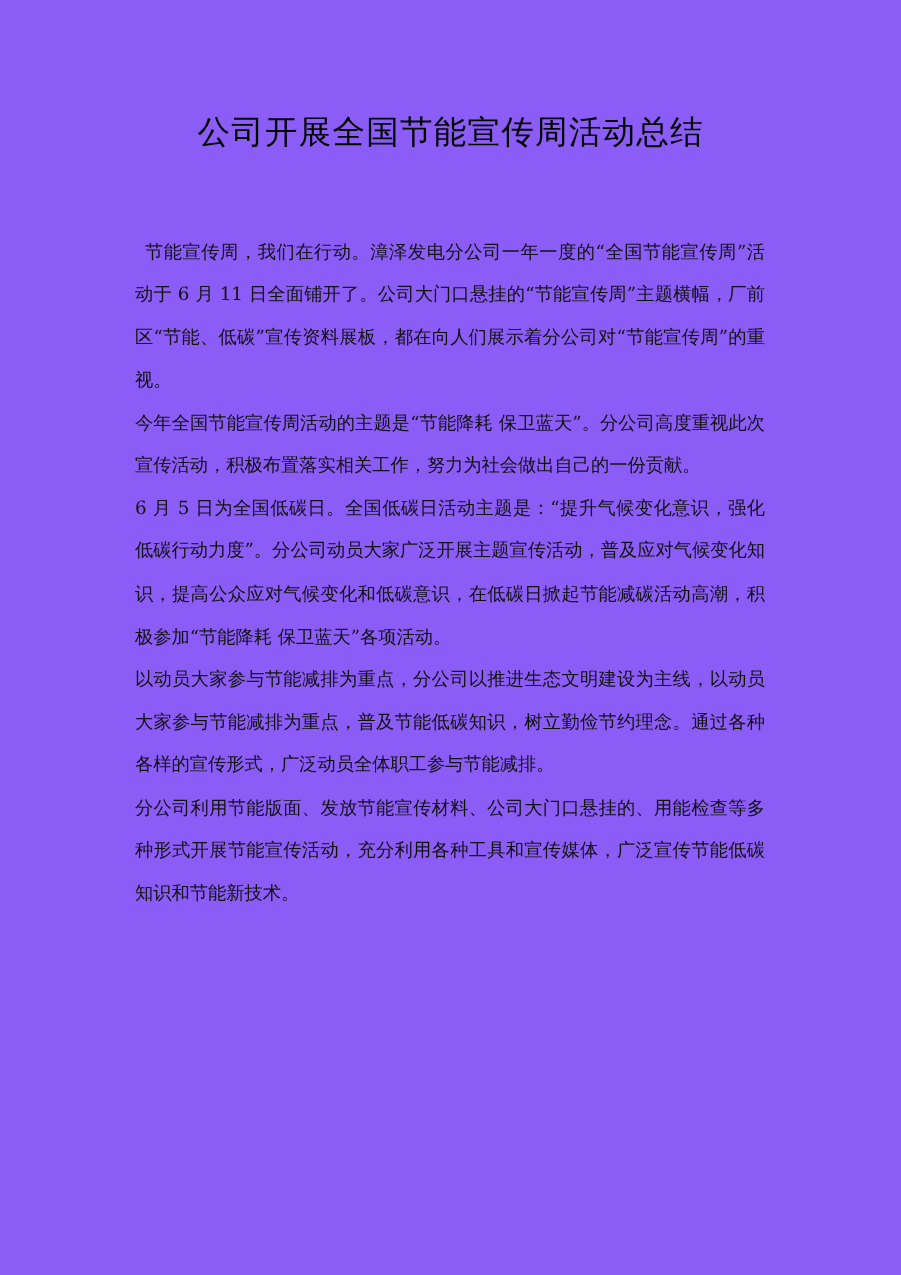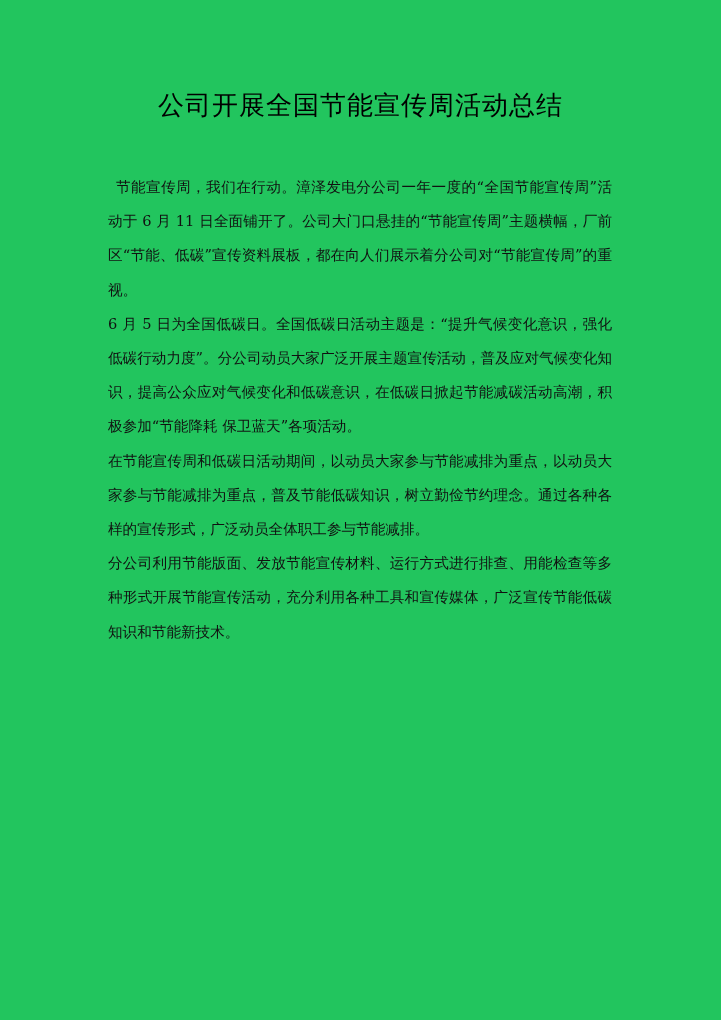--- a/index.html
+++ b/index.html
@@ -1,30 +1,31 @@
 <!DOCTYPE html>
 <html><head>
 <meta charset="utf-8">
 <style>
   html, body { margin:0; padding:0; background:#ffffff; }
   body { width:721px; height:1020px; overflow:hidden; position:relative;
          font-family:"DejaVu Serif", "Liberation Serif", serif; color:#111; }
-  .page { position:absolute; left:0; top:0; width:721px; height:1020px; background:#22c55e; }
+  .page { position:absolute; left:0; top:0; width:721px; height:1020px; background:#8b5cf6; }
   .title { position:absolute; top:88px; left:0; width:721px; text-align:center;
            font-family:"DejaVu Sans", "Liberation Sans", sans-serif;
            font-size:26px; letter-spacing:1px; color:#000; }
-  .body { position:absolute; top:170px; left:108px; width:504px;
+  .body { position:absolute; top:185px; left:108px; width:504px;
           font-size:14.6px; line-height:34.2px; text-align:justify; }
   .para { margin:0; }
   .para.indent { text-indent:8px; }
 </style>
 </head>
 <body>
 
 <div class="page">
   <div class="title">公司开展全国节能宣传周活动总结</div>
   <div class="body">
     <p class="para indent">节能宣传周，我们在行动。漳泽发电分公司一年一度的“全国节能宣传周”活动于 6 月 11 日全面铺开了。公司大门口悬挂的“节能宣传周”主题横幅，厂前区“节能、低碳”宣传资料展板，都在向人们展示着分公司对“节能宣传周”的重视。</p>
+    <p class="para">今年全国节能宣传周活动的主题是“节能降耗 保卫蓝天”。分公司高度重视此次宣传活动，积极布置落实相关工作，努力为社会做出自己的一份贡献。</p>
     <p class="para">6 月 5 日为全国低碳日。全国低碳日活动主题是：“提升气候变化意识，强化低碳行动力度”。分公司动员大家广泛开展主题宣传活动，普及应对气候变化知识，提高公众应对气候变化和低碳意识，在低碳日掀起节能减碳活动高潮，积极参加“节能降耗 保卫蓝天”各项活动。</p>
-    <p class="para">在节能宣传周和低碳日活动期间，以动员大家参与节能减排为重点，以动员大家参与节能减排为重点，普及节能低碳知识，树立勤俭节约理念。通过各种各样的宣传形式，广泛动员全体职工参与节能减排。</p>
-    <p class="para">分公司利用节能版面、发放节能宣传材料、运行方式进行排查、用能检查等多种形式开展节能宣传活动，充分利用各种工具和宣传媒体，广泛宣传节能低碳知识和节能新技术。</p>
+    <p class="para">以动员大家参与节能减排为重点，分公司以推进生态文明建设为主线，以动员大家参与节能减排为重点，普及节能低碳知识，树立勤俭节约理念。通过各种各样的宣传形式，广泛动员全体职工参与节能减排。</p>
+    <p class="para">分公司利用节能版面、发放节能宣传材料、公司大门口悬挂的、用能检查等多种形式开展节能宣传活动，充分利用各种工具和宣传媒体，广泛宣传节能低碳知识和节能新技术。</p>
   </div>
 </div>
 
 </body></html>

